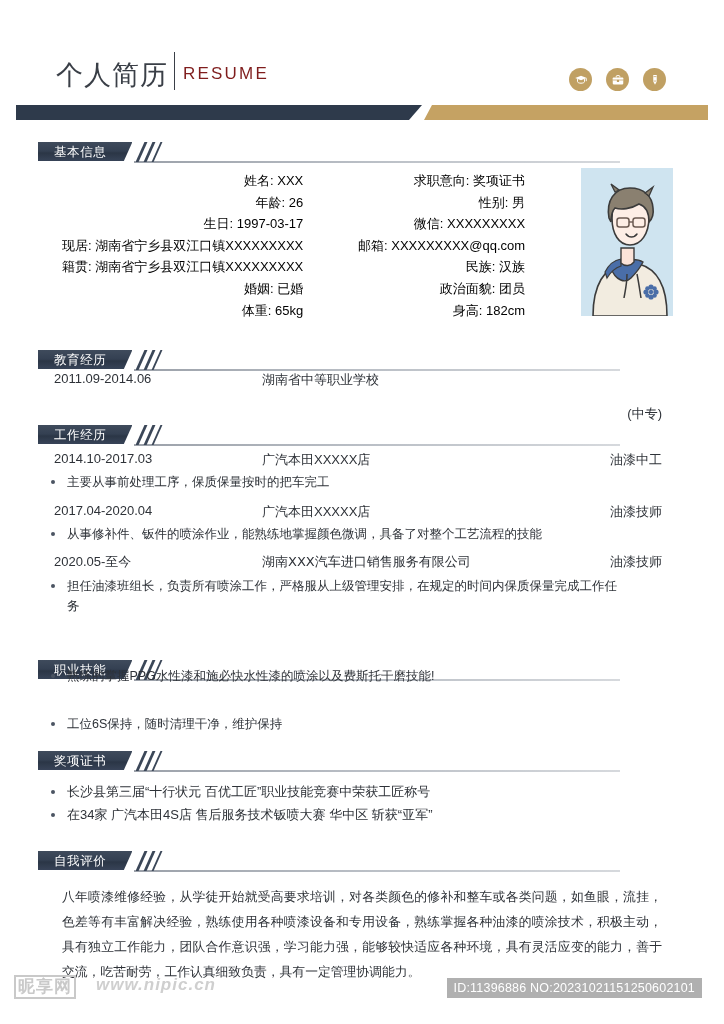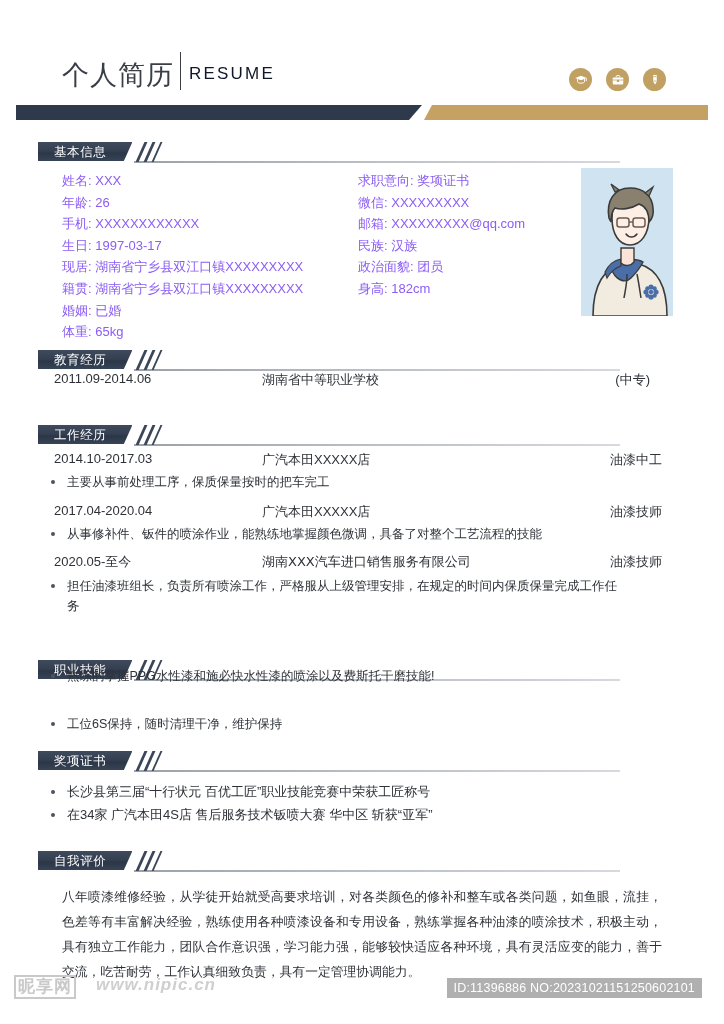--- a/index.html
+++ b/index.html
@@ -22,21 +22,21 @@
 
   
   .header {
     position: absolute;
     left: 0; top: 0;
     width: 724px;
     height: 125px;
   }
   .title-wrap {
     position: absolute;
-    left: 62px;
+    left: 56px;
     top: 56px;
     display: flex;
     align-items: flex-end;
   }
   .title-cn {
     font-size: 27px;
     color: #3a3f47;
     letter-spacing: 1px;
     line-height: 30px;
     font-family: "Liberation Sans", "DejaVu Sans", sans-serif;
@@ -44,21 +44,21 @@
   .title-divider {
     width: 1px;
     height: 38px;
     background: #3a3f47;
     margin: 0 8px 0 6px;
     align-self: flex-start;
     margin-top: -4px;
   }
   .title-en {
     font-size: 17px;
-    color: #0f172a;
+    color: #7f1d1d;
     letter-spacing: 2.2px;
     line-height: 30px;
     padding-bottom: 1px;
   }
 
   .header-icons {
     position: absolute;
     right: 58px;
     top: 68px;
     display: flex;
@@ -152,22 +152,23 @@
     left: 0;
     top: 19px;
     height: 2px;
     background: #ffffff;
   }
 
   
   .info-col {
     position: absolute;
     font-size: 13px;
-    color: #8b5cf6;
+    color: #000000;
     line-height: 21.6px;
+    text-align: right;
   }
   .info-col .row { white-space: nowrap; }
   .info-left { left: 62px; top: 170px; }
   .info-right { left: 358px; top: 170px; }
 
   .avatar {
     position: absolute;
     left: 581px;
     top: 168px;
     width: 92px;
@@ -181,21 +182,21 @@
     position: absolute;
     left: 0;
     width: 724px;
     font-size: 13px;
     color: #2e3238;
     height: 20px;
   }
   .entry .e-date { position: absolute; left: 54px; }
   .entry .e-org  { position: absolute; left: 262px; }
   .entry .e-role { position: absolute; right: 62px; }
-  .entry .e-tail { position: absolute; right: 74px; }
+  .entry .e-tail { position: absolute; right: 62px; margin-top: 34px; }
 
   .bullet {
     position: absolute;
     left: 45px;
     width: 600px;
     font-size: 12.5px;
     color: #2e3238;
     line-height: 20px;
     padding-left: 22px;
     box-sizing: border-box;
@@ -308,30 +309,30 @@
           <i></i>
           <i></i>
         </div>
       <div class="sec-rule-cover" style="width:96px;"></div>
     </div>
   </div>
 
   <div class="info-col info-left">
     <div class="row">姓名: XXX</div>
     <div class="row">年龄: 26</div>
-    <div class="row">手机: XXXXXXXXXXXX</div>
     <div class="row">生日: 1997-03-17</div>
     <div class="row">现居: 湖南省宁乡县双江口镇XXXXXXXXX</div>
     <div class="row">籍贯: 湖南省宁乡县双江口镇XXXXXXXXX</div>
     <div class="row">婚姻: 已婚</div>
     <div class="row">体重: 65kg</div>
   </div>
 
   <div class="info-col info-right">
     <div class="row">求职意向: 奖项证书</div>
+    <div class="row">性别: 男</div>
     <div class="row">微信: XXXXXXXXX</div>
     <div class="row">邮箱: XXXXXXXXX@qq.com</div>
     <div class="row">民族: 汉族</div>
     <div class="row">政治面貌: 团员</div>
     <div class="row">身高: 182cm</div>
   </div>
 
   <div class="avatar">
     <svg width="92" height="148" viewBox="0 0 92 148">
       <rect x="0" y="0" width="92" height="148" fill="#cfe4f0"></rect>

